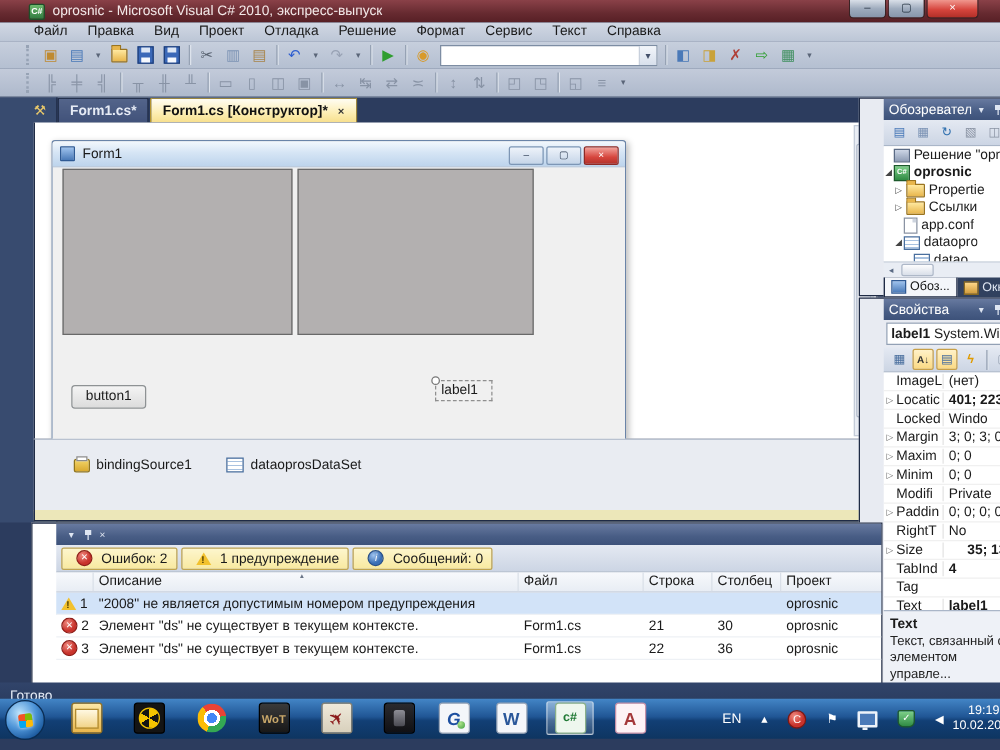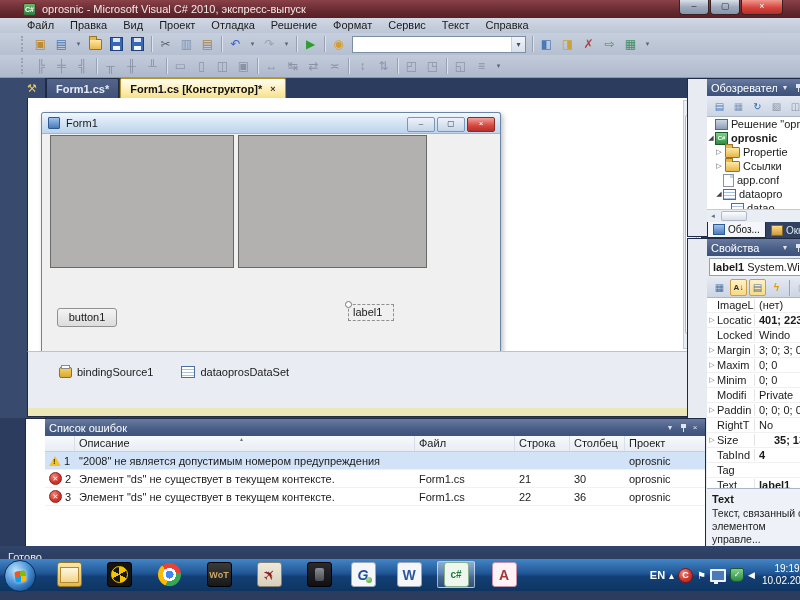--- a/index.html
+++ b/index.html
@@ -226,21 +226,21 @@
   .ti-plane span{display:block;transform:rotate(-45deg);}
   .ti-dark{background:linear-gradient(#2a2a2e,#101014);border:1px solid #000;}
   .ti-dark .face{width:9px;height:13px;background:linear-gradient(#8d8d95,#4a4a52);border-radius:2px;}
   .ti-g{background:#f4f6fa;border:1px solid #9aa6b8;color:#1d4fa0;font-size:14px;font-style:italic;position:relative;}
   .ti-g:after{content:"";position:absolute;right:3px;bottom:3px;width:6px;height:6px;border-radius:50%;
     background:radial-gradient(circle at 35% 30%,#aee48a,#3f9e3f);}
   .ti-word{background:#f4f6fa;border:1px solid #9aa6b8;color:#2b579a;font-size:14px;}
   .ti-cs{background:#eef7ee;border:1px solid #8ab08a;color:#217a36;font-size:10px;}
   .ti-acc{background:#fdf2f6;border:1px solid #c590a8;color:#a4373a;font-size:14px;}
   .traygrp{position:absolute;right:64px;top:0;height:32px;display:flex;align-items:center;color:#fff;}
-  .trico{margin-left:4px;font-size:10px;color:#fff;font-weight:bold;}
+  .trico{margin-left:16px;font-size:10px;color:#fff;}
   .cc{width:13px;height:13px;border-radius:50%;background:radial-gradient(circle at 35% 30%,#f08a80,#c8332c 60%);
     border:1px solid #7c1813;color:#fff;font-size:9px;line-height:12px;text-align:center;}
   .mon{width:12px;height:9px;border:2px solid #eef3fa;border-radius:1px;position:relative;background:#4a7ab8;}
   .mon:after{content:"";position:absolute;left:2px;bottom:-4px;width:4px;height:2px;background:#eef3fa;}
   .shield{width:12px;height:12px;background:linear-gradient(#7fd18a,#2f8a43);border:1px solid #1d5a2c;
     border-radius:2px 2px 5px 5px;color:#fff;font-size:8px;line-height:11px;text-align:center;}
   .clock{position:absolute;right:2px;top:0;width:60px;height:32px;color:#fff;font-size:10px;
     display:flex;flex-direction:column;align-items:center;justify-content:center;line-height:12px;}
 </style>
 </head>
@@ -560,24 +560,37 @@
       </div>
     </div>
     <div class="pdesc">
       <div class="dt">Text</div>
       <div class="db">Текст, связанный с элементом управле...</div>
     </div>
   </div>
 
   <div class="ab errors">
     <div class="twtitle">
-      <span class="t">Список ошибок</span>
       <span class="twico">▾</span>
       <span class="pin"></span>
       <span class="twico">×</span>
+    </div>
+    <div class="etb">
+      <span class="ebtn">
+        <span class="ic-err">✕</span>
+        <span>Ошибок: 2</span>
+      </span>
+      <span class="ebtn">
+        <span class="ic-warn"></span>
+        <span>1 предупреждение</span>
+      </span>
+      <span class="ebtn">
+        <span class="ic-info">i</span>
+        <span>Сообщений: 0</span>
+      </span>
     </div>
     <div class="ehead">
       <div></div>
       <div>Описание</div>
       <div>Файл</div>
       <div>Строка</div>
       <div>Столбец</div>
       <div style="border-right:none;">Проект</div>
       <span class="sortmark">▴</span>
     </div>

